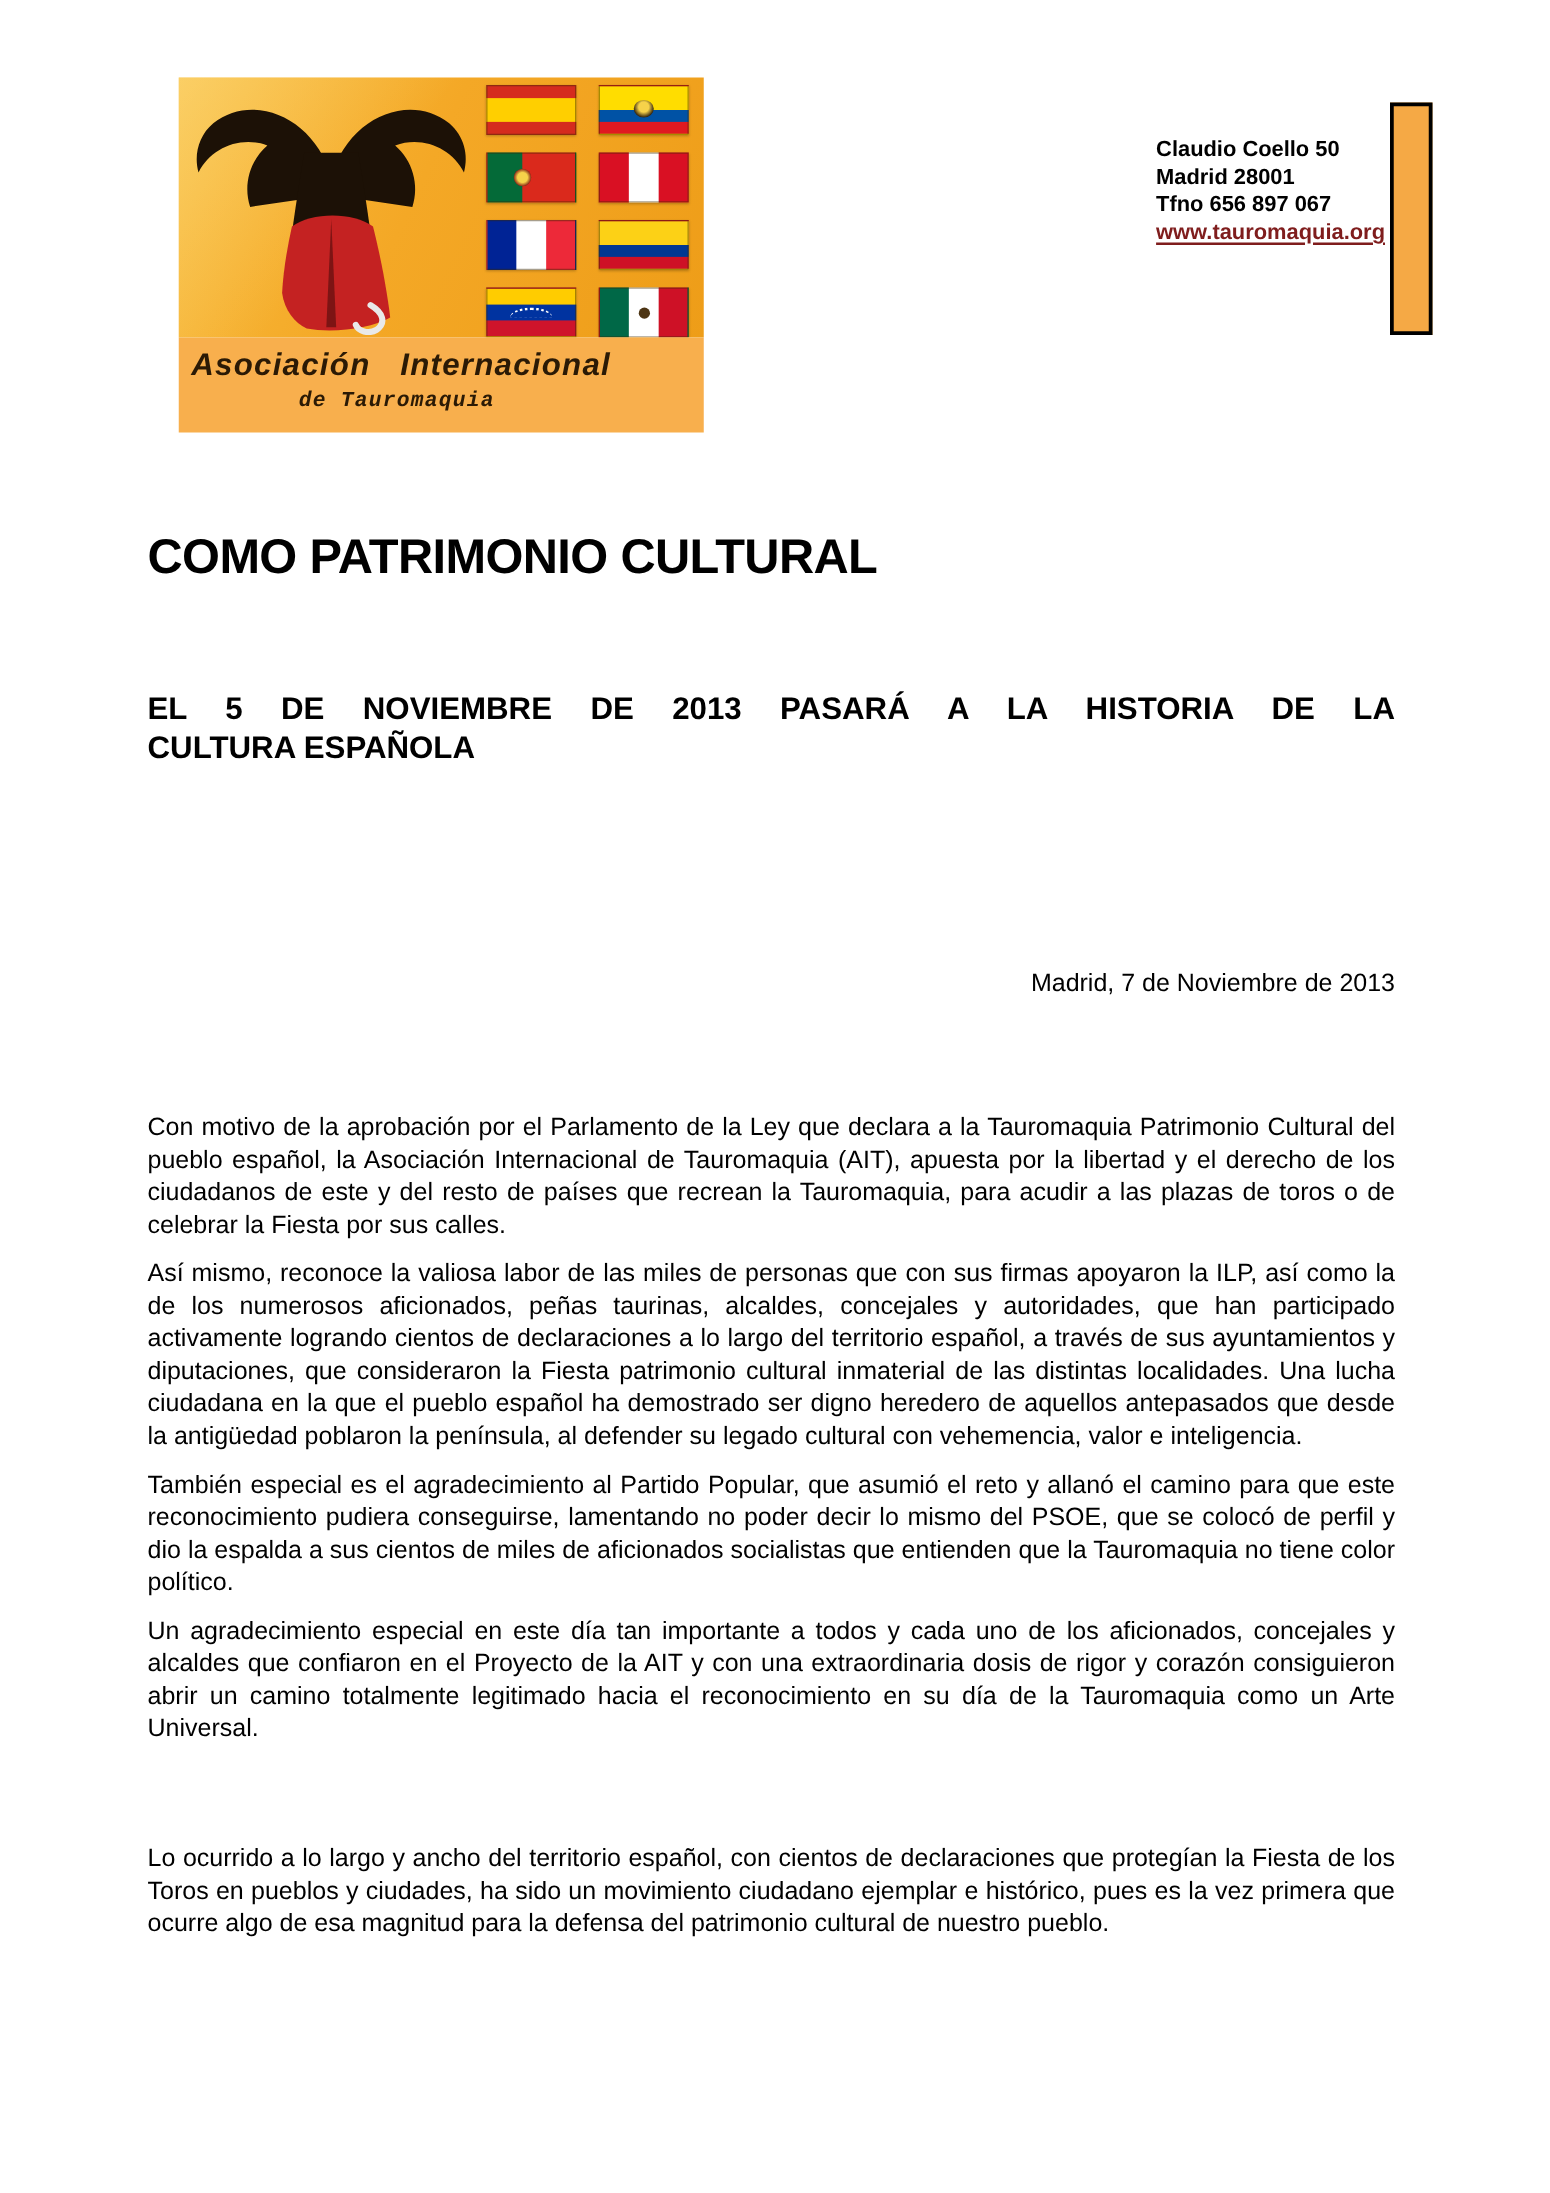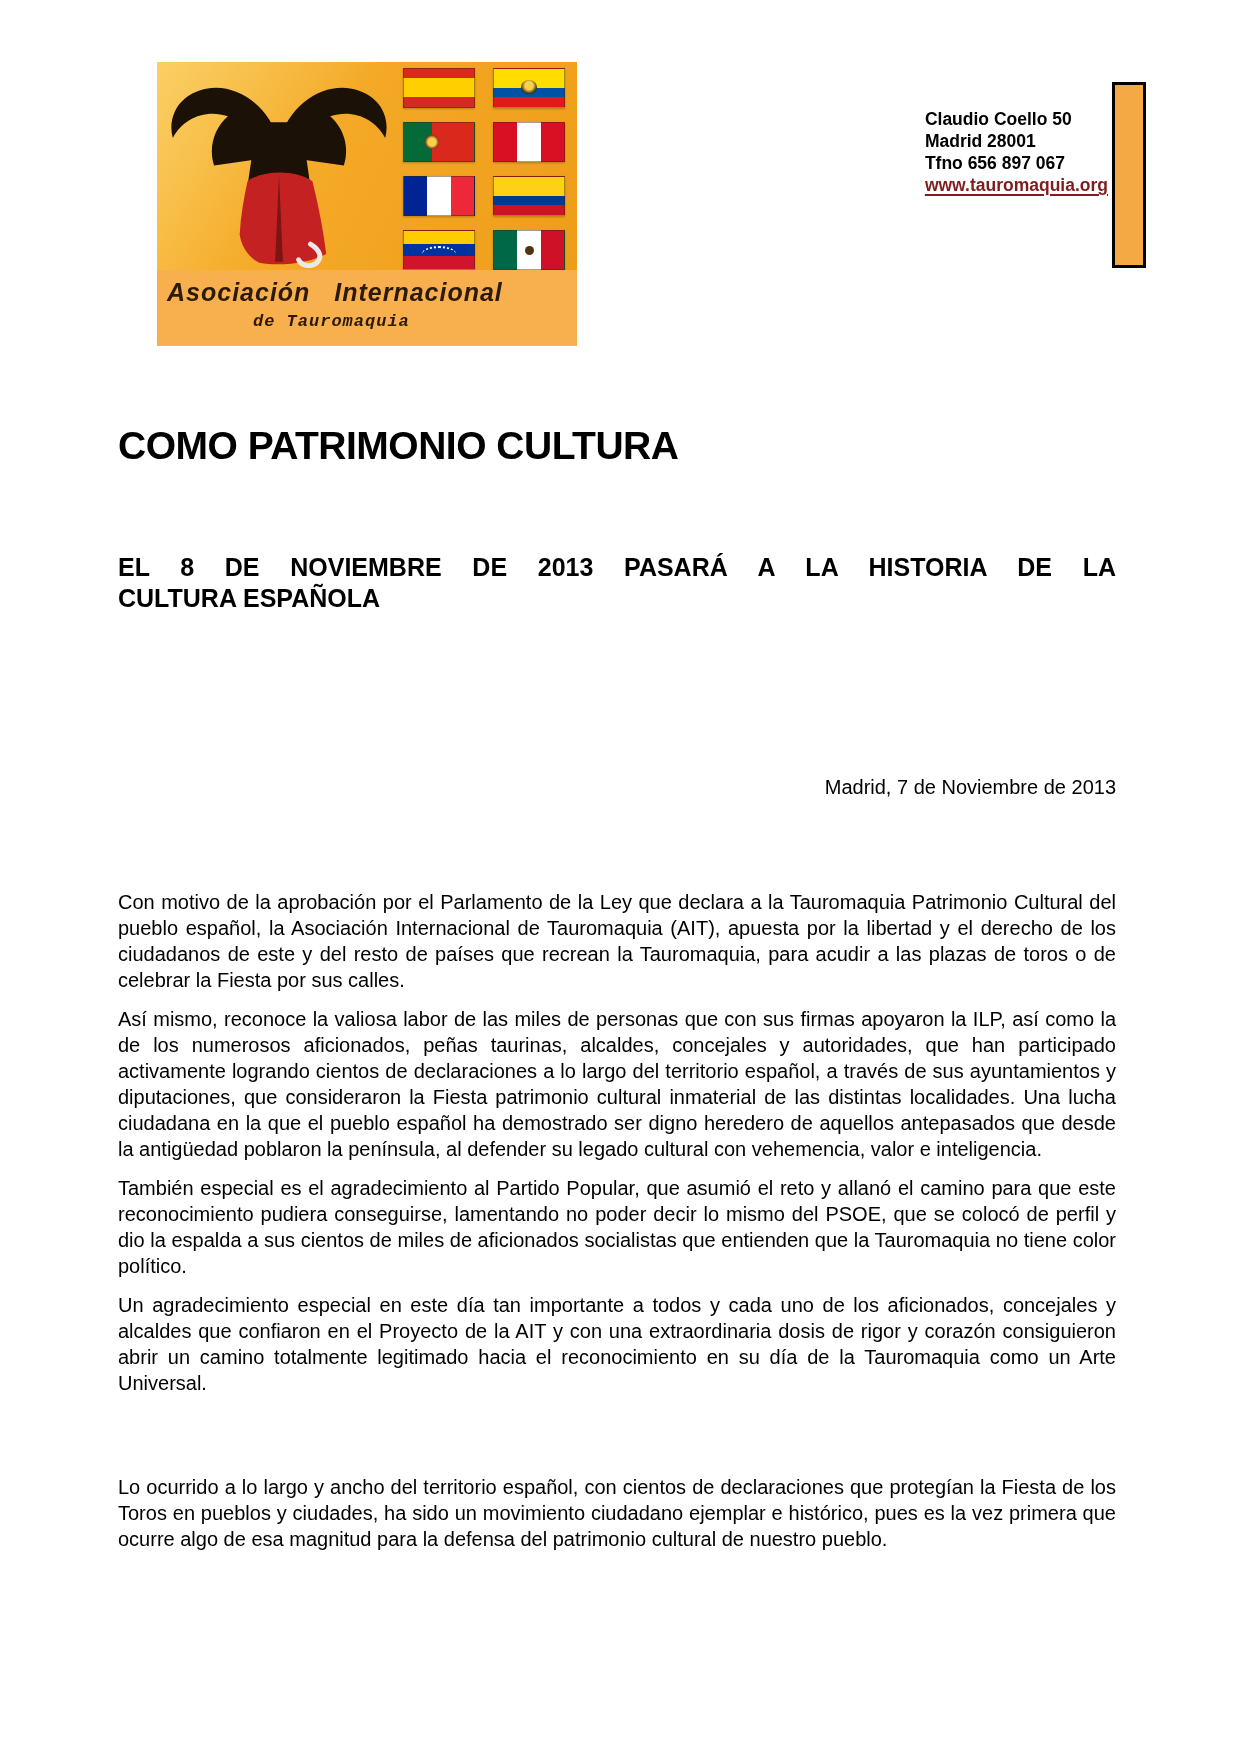--- a/index.html
+++ b/index.html
@@ -8,21 +8,21 @@
     width:1240px;height:1754px;
     margin:0 auto;
     background:#ffffff;
     font-family:"Liberation Sans","DejaVu Sans",sans-serif;
     color:#000;
     overflow:hidden;
   }
 
   
   .logo{
-    position:absolute;left:125px;top:62px;
+    position:absolute;left:111px;top:62px;
     width:476px;height:284px;padding-left:32px;
   }
   .logo-art{
     position:relative;width:420px;height:208px;
     background:linear-gradient(115deg,#f8bc3e 0%,#f4a826 45%,#ee9d18 100%);
     overflow:hidden;
   }
   .logo-art::before{
     content:"";position:absolute;left:-40px;top:-60px;width:320px;height:260px;
     background:linear-gradient(135deg,rgba(255,235,160,.55),rgba(255,235,160,0) 60%);
@@ -157,25 +157,25 @@
   <div class="contact">
     <div>Claudio Coello 50</div>
     <div>Madrid 28001</div>
     <div>Tfno 656 897 067</div>
     <div><a href="#" class="website">www.tauromaquia.org</a></div>
   </div>
 
   <div class="accent-bar"></div>
 
   <div class="doc-title">
-    <div class="l2">COMO PATRIMONIO CULTURA</div>
+    <div class="l2">COMO PATRIMONIO CULTURAL</div>
   </div>
 
   <div class="doc-subtitle">
-    <div class="l1">EL 8 DE NOVIEMBRE DE 2013 PASARÁ A LA HISTORIA DE LA</div>
+    <div class="l1">EL 5 DE NOVIEMBRE DE 2013 PASARÁ A LA HISTORIA DE LA</div>
     <div class="l2">CULTURA ESPAÑOLA</div>
   </div>
 
   <div class="dateline">Madrid, 7 de Noviembre de 2013</div>
 
   <div class="body-text" id="body-text">
       <p>Con motivo de la aprobación por el Parlamento de la Ley que declara a la Tauromaquia Patrimonio Cultural del pueblo español, la Asociación Internacional de Tauromaquia (AIT), apuesta por la libertad y el derecho de los ciudadanos de este y del resto de países que recrean la Tauromaquia, para acudir a las plazas de toros o de celebrar la Fiesta por sus calles.</p>
       <p>Así mismo, reconoce la valiosa labor de las miles de personas que con sus firmas apoyaron la ILP, así como la de los numerosos aficionados, peñas taurinas, alcaldes, concejales y autoridades, que han participado activamente logrando cientos de declaraciones a lo largo del territorio español, a través de sus ayuntamientos y diputaciones, que consideraron la Fiesta patrimonio cultural inmaterial de las distintas localidades. Una lucha ciudadana en la que el pueblo español ha demostrado ser digno heredero de aquellos antepasados que desde la antigüedad poblaron la península, al defender su legado cultural con vehemencia, valor e inteligencia.</p>
       <p>También especial es el agradecimiento al Partido Popular, que asumió el reto y allanó el camino para que este reconocimiento pudiera conseguirse, lamentando no poder decir lo mismo del PSOE, que se colocó de perfil y dio la espalda a sus cientos de miles de aficionados socialistas que entienden que la Tauromaquia no tiene color político.</p>
       <p>Un agradecimiento especial en este día tan importante a todos y cada uno de los aficionados, concejales y alcaldes que confiaron en el Proyecto de la AIT y con una extraordinaria dosis de rigor y corazón consiguieron abrir un camino totalmente legitimado hacia el reconocimiento en su día de la Tauromaquia como un Arte Universal.</p>

